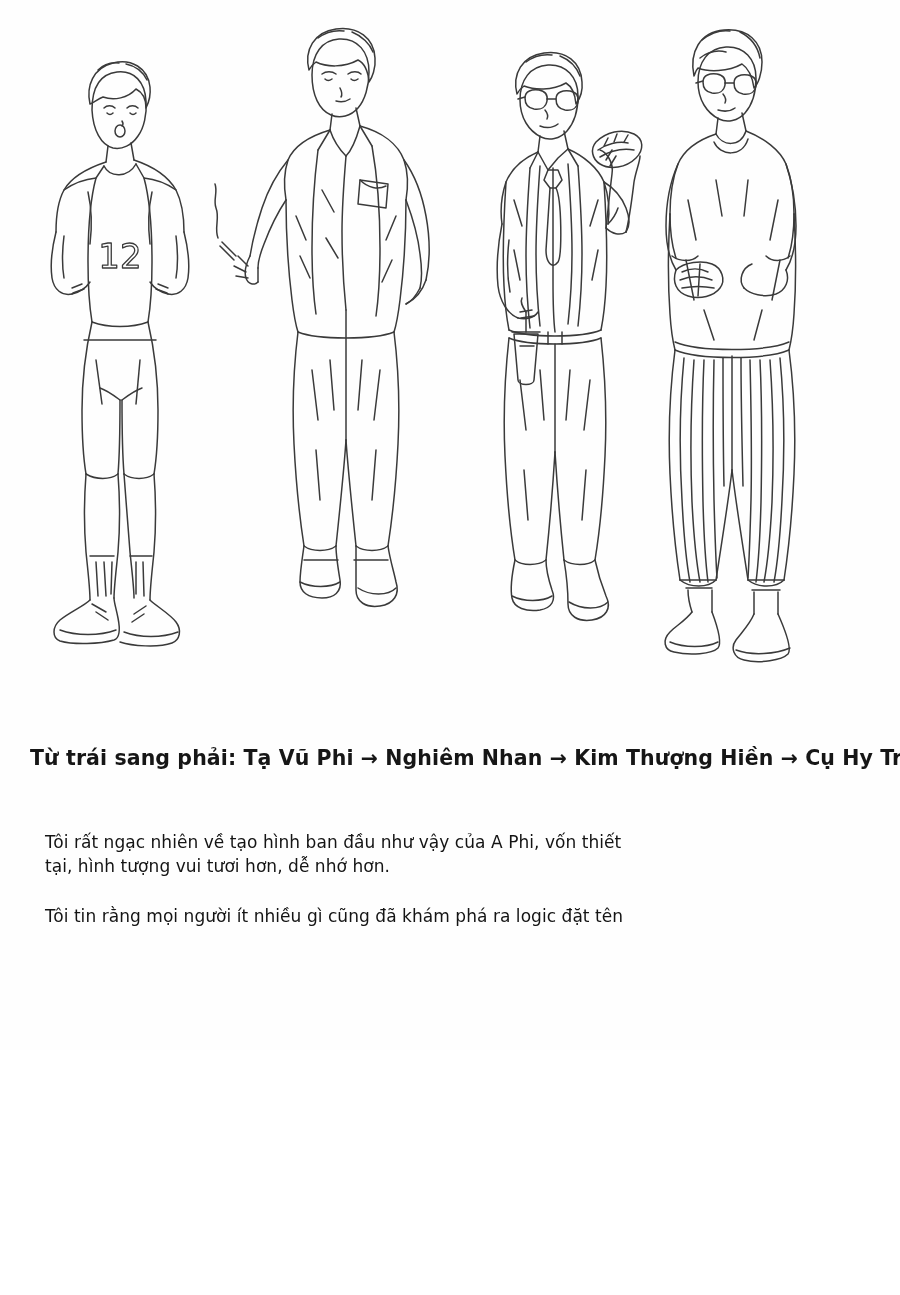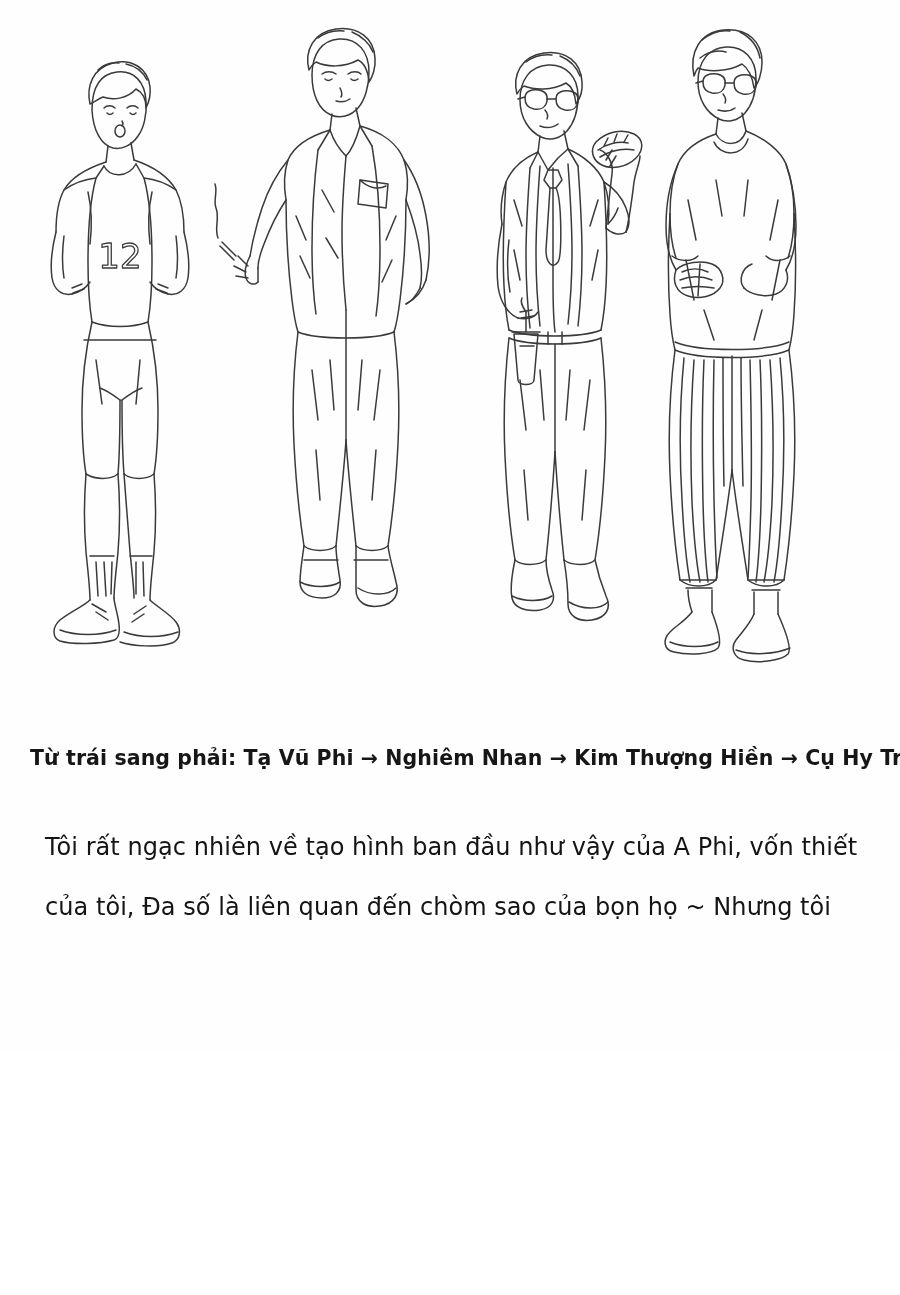--- a/index.html
+++ b/index.html
@@ -51,21 +51,21 @@
   }
 
   
   .body-copy {
     position: absolute;
     left: 45px;
     top: 830px;
     width: 820px;
   }
   .para {
-    font-size: 24px;
+    font-size: 17px;
     line-height: 1.42;
     color: #141414;
     margin: 0 0 26px 0;
     letter-spacing: 0.05px;
   }
   .para:last-child { margin-bottom: 0; }
   .para .line { display: block; }
 </style>
 </head>
 <body>
@@ -429,21 +429,22 @@
 
     </svg>
   </div>
 
   <div class="caption">Từ trái sang phải: Tạ Vũ Phi → Nghiêm Nhan → Kim Thượng Hiền → Cụ Hy Trận</div>
 
   <div class="body-copy">
 
     <p class="para">
       <span class="line">Tôi rất ngạc nhiên về tạo hình ban đầu như vậy của A Phi, vốn thiết</span>
+      <span class="line">tại, hình tượng vui tươi hơn, dễ nhớ hơn.</span>
     </p>
 
     <p class="para">
-      <span class="line">của tôi, Đa số là liên quan đến chòm sao của bọn họ ~ Nhưng tôi</span>
+      <span class="line">Tôi tin rằng mọi người ít nhiều gì cũng đã khám phá ra logic đặt tên</span>
     </p>
 
   </div>
 
 </div>
 
 </body></html>

